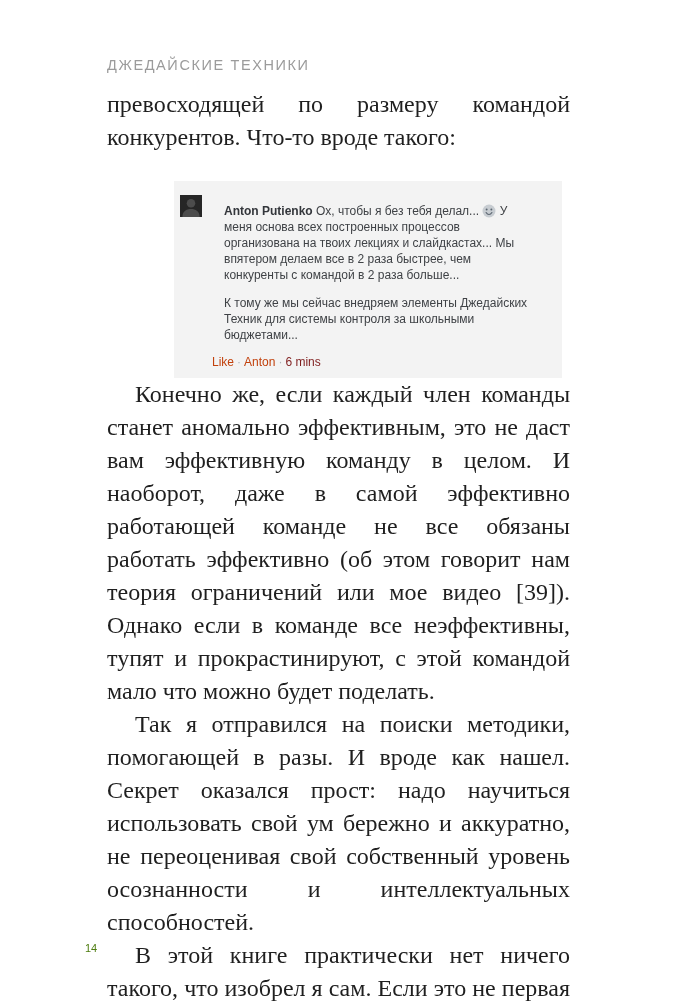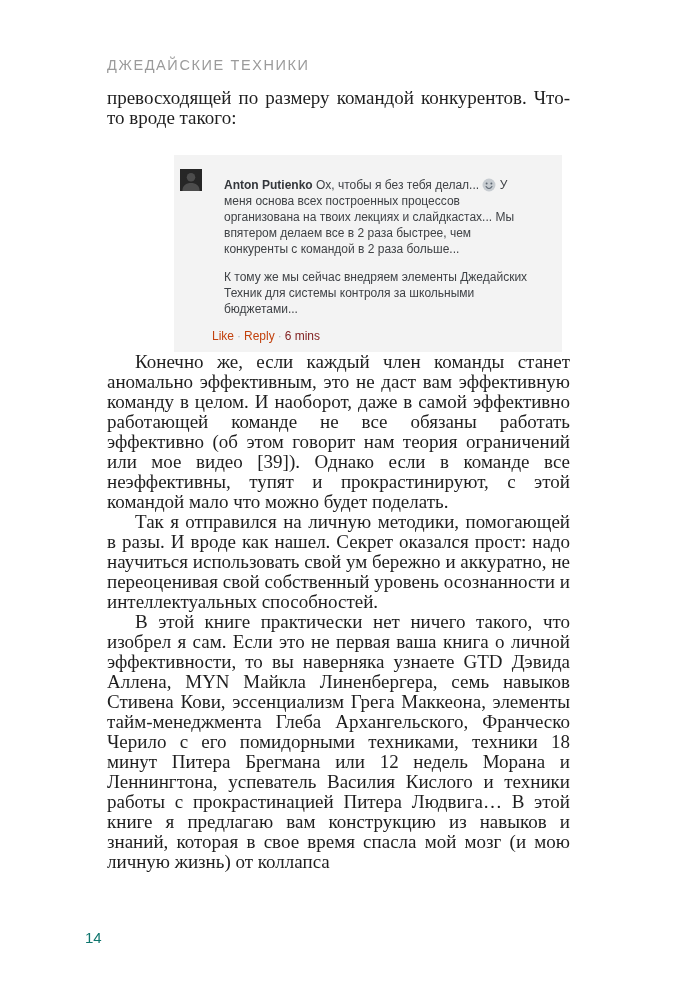--- a/index.html
+++ b/index.html
@@ -22,22 +22,22 @@
   .running-header {
     padding-top: 57px;
     font-family: "Liberation Sans", "DejaVu Sans", sans-serif;
     font-size: 14.5px;
     letter-spacing: 1.6px;
     color: #9b9b9b;
     text-transform: uppercase;
   }
   .body-text {
     margin: 0;
-    font-size: 19px;
-    line-height: 20px;
+    font-size: 24px;
+    line-height: 33px;
     text-align: justify;
     color: #1f1f1f;
     text-indent: 28px;
   }
   .body-text.no-indent { text-indent: 0; }
   .intro { margin-top: 15px; }
   .after-figure { }
 
   
   .fb-comment {
@@ -81,24 +81,24 @@
     line-height: 14px;
     color: #8d9096;
   }
   .fb-action-link { color: #c2410c; }
   .fb-sep { color: #b0b3b8; padding: 0 3px; }
   .fb-timestamp { color: #7f1d1d; }
 
   .page-number {
     position: absolute;
     left: 85px;
-    bottom: 55px;
+    bottom: 47px;
     font-family: "Liberation Sans", "DejaVu Sans", sans-serif;
-    font-size: 15px;
-    color: #0f766e;
+    font-size: 11px;
+    color: #4d7c0f;
   }
 </style>
 </head>
 <body>
 
 <div class="page">
 
   <div class="running-header">ДЖЕДАЙСКИЕ ТЕХНИКИ</div>
 
   <p class="body-text no-indent intro">превосходящей по размеру командой конкурентов. Что-то вроде такого:</p>
@@ -118,26 +118,26 @@
           <svg width="14" height="14" viewBox="0 0 16 16">
             <circle cx="8" cy="8" r="7.4" fill="#c7ccd1"></circle>
             <circle cx="5.3" cy="6.3" r="1.1" fill="#5b6570"></circle>
             <circle cx="10.7" cy="6.3" r="1.1" fill="#5b6570"></circle>
             <path d="M4.7 9.7c.9 1.6 2.1 2.3 3.3 2.3s2.4-.7 3.3-2.3" stroke="#5b6570" stroke-width="1.3" fill="none" stroke-linecap="round"></path>
           </svg>
         </span>
         <span>У меня основа всех построенных процессов организована на твоих лекциях и слайдкастах... Мы впятером делаем все в 2 раза быстрее, чем конкуренты с командой в 2 раза больше...</span></p>
       <p class="fb-text">К тому же мы сейчас внедряем элементы Джедайских Техник для системы контроля за школьными бюджетами...</p>
       <div class="fb-actions">
-        <span class="fb-action-link">Like</span><span class="fb-sep">·</span><span class="fb-action-link">Reply</span><span class="fb-sep">·</span><span class="fb-timestamp">6 mins</span>
+        <span class="fb-action-link">Like</span><span class="fb-sep">·</span><span class="fb-action-link">Anton</span><span class="fb-sep">·</span><span class="fb-timestamp">6 mins</span>
       </div>
     </div>
   </figure>
 
   <p class="body-text after-figure">Конечно же, если каждый член команды станет аномально эффективным, это не даст вам эффективную команду в целом. И наоборот, даже в самой эффективно работающей команде не все обязаны работать эффективно (об этом говорит нам теория ограничений или мое видео [39]). Однако если в команде все неэффективны, тупят и прокрастинируют, с этой командой мало что можно будет поделать.</p>
 
-  <p class="body-text">Так я отправился на личную методики, помогающей в разы. И вроде как нашел. Секрет оказался прост: надо научиться использовать свой ум бережно и аккуратно, не переоценивая свой собственный уровень осознанности и интеллектуальных способностей.</p>
+  <p class="body-text">Так я отправился на поиски методики, помогающей в разы. И вроде как нашел. Секрет оказался прост: надо научиться использовать свой ум бережно и аккуратно, не переоценивая свой собственный уровень осознанности и интеллектуальных способностей.</p>
 
   <p class="body-text">В этой книге практически нет ничего такого, что изобрел я сам. Если это не первая ваша книга о личной эффективности, то вы наверняка узнаете GTD Дэвида Аллена, MYN Майкла Линенбергера, семь навыков Стивена Кови, эссенциализм Грега Маккеона, элементы тайм-менеджмента Глеба Архангельского, Франческо Черило с его помидорными техниками, техники 18 минут Питера Брегмана или 12 недель Морана и Леннингтона, успеватель Василия Кислого и техники работы с прокрастинацией Питера Людвига… В этой книге я предлагаю вам конструкцию из навыков и знаний, которая в свое время спасла мой мозг (и мою личную жизнь) от коллапса</p>
 
   <div class="page-number">14</div>
 
 </div>
 
 </body></html>

